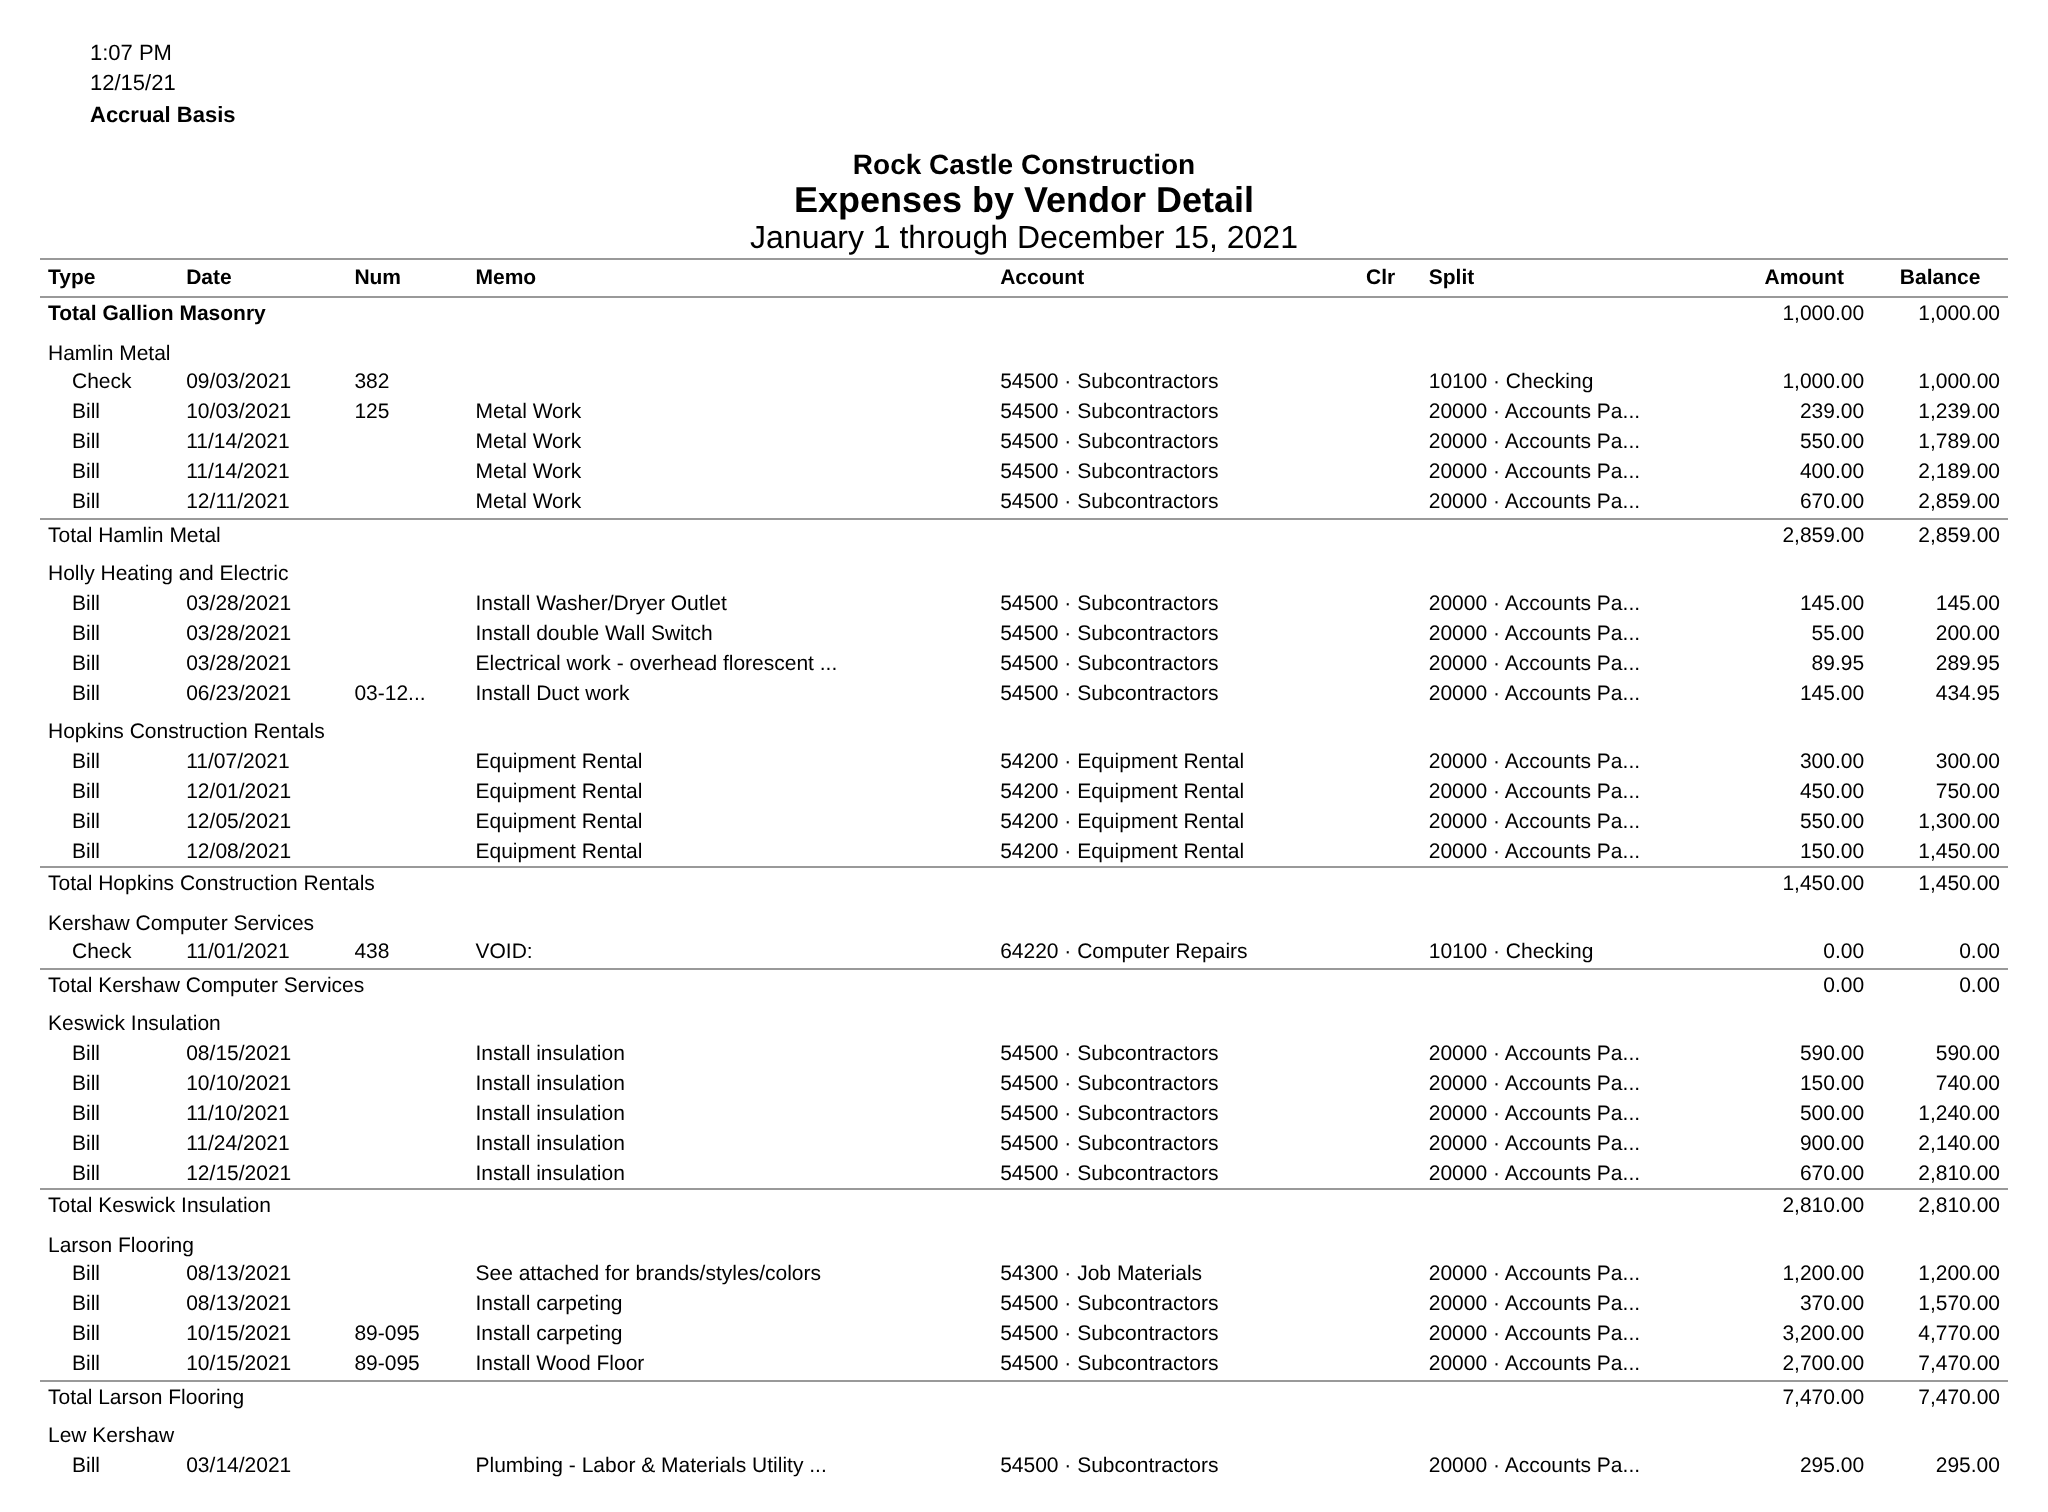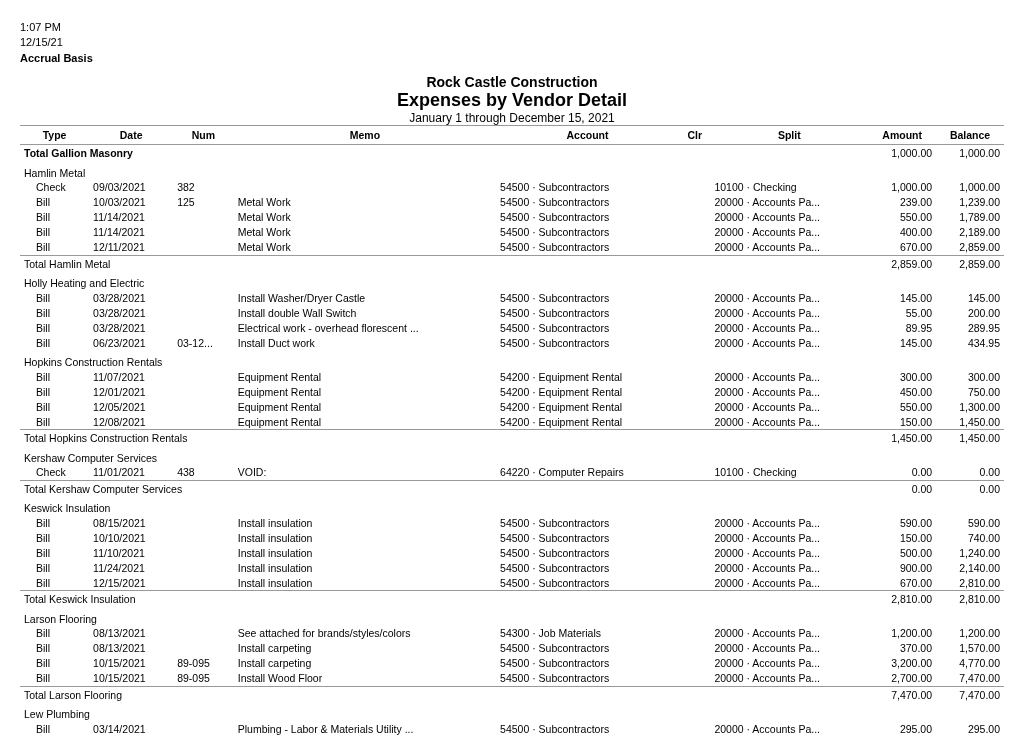--- a/index.html
+++ b/index.html
@@ -15,39 +15,40 @@
     }
     .header-company {
       font-size: 14px;
       font-weight: bold;
     }
     .header-title {
       font-size: 18px;
       font-weight: bold;
     }
     .header-period {
-      font-size: 12px;
+      font-size: 16px;
     }
     .meta-info {
       font-size: 11px;
       margin-bottom: 8px;
+      margin-left: 25px;
     }
     .meta-info div { line-height: 1.4; }
     table {
       width: 100%;
       border-collapse: collapse;
       font-size: 10.5px;
     }
     thead tr {
       border-top: 1px solid #999;
       border-bottom: 1px solid #999;
     }
     thead th {
       padding: 3px 4px;
-      text-align: center;
+      text-align: left;
       font-weight: bold;
     }
     thead th.right { text-align: center; }
     tbody td {
       padding: 1.5px 4px;
       vertical-align: top;
     }
     tbody td.right { text-align: right; }
     .section-header td {
       font-weight: normal;
@@ -160,21 +161,21 @@
       <td class="right">2,859.00</td>
       <td class="right">2,859.00</td>
     </tr>
       <tr class="section-header">
         <td colspan="9">Holly Heating and Electric</td>
       </tr>
       <tr>
       <td style="padding-left:16px;">Bill</td>
       <td>03/28/2021</td>
       <td></td>
-      <td>Install Washer/Dryer Castle</td>
+      <td>Install Washer/Dryer Outlet</td>
       <td>54500 · Subcontractors</td>
       <td></td>
       <td>20000 · Accounts Pa...</td>
       <td class="right">145.00</td>
       <td class="right">145.00</td>
     </tr>
       <tr>
       <td style="padding-left:16px;">Bill</td>
       <td>03/28/2021</td>
       <td></td>
@@ -387,21 +388,21 @@
       <td>20000 · Accounts Pa...</td>
       <td class="right">2,700.00</td>
       <td class="right">7,470.00</td>
     </tr>
       <tr class="total-row">
       <td colspan="7">Total Larson Flooring</td>
       <td class="right">7,470.00</td>
       <td class="right">7,470.00</td>
     </tr>
       <tr class="section-header">
-        <td colspan="9">Lew Plumbing</td>
+        <td colspan="9">Lew Kershaw</td>
       </tr>
       <tr>
       <td style="padding-left:16px;">Bill</td>
       <td>03/14/2021</td>
       <td></td>
       <td>Plumbing - Labor &amp; Materials  Utility ...</td>
       <td>54500 · Subcontractors</td>
       <td></td>
       <td>20000 · Accounts Pa...</td>
       <td class="right">295.00</td>

